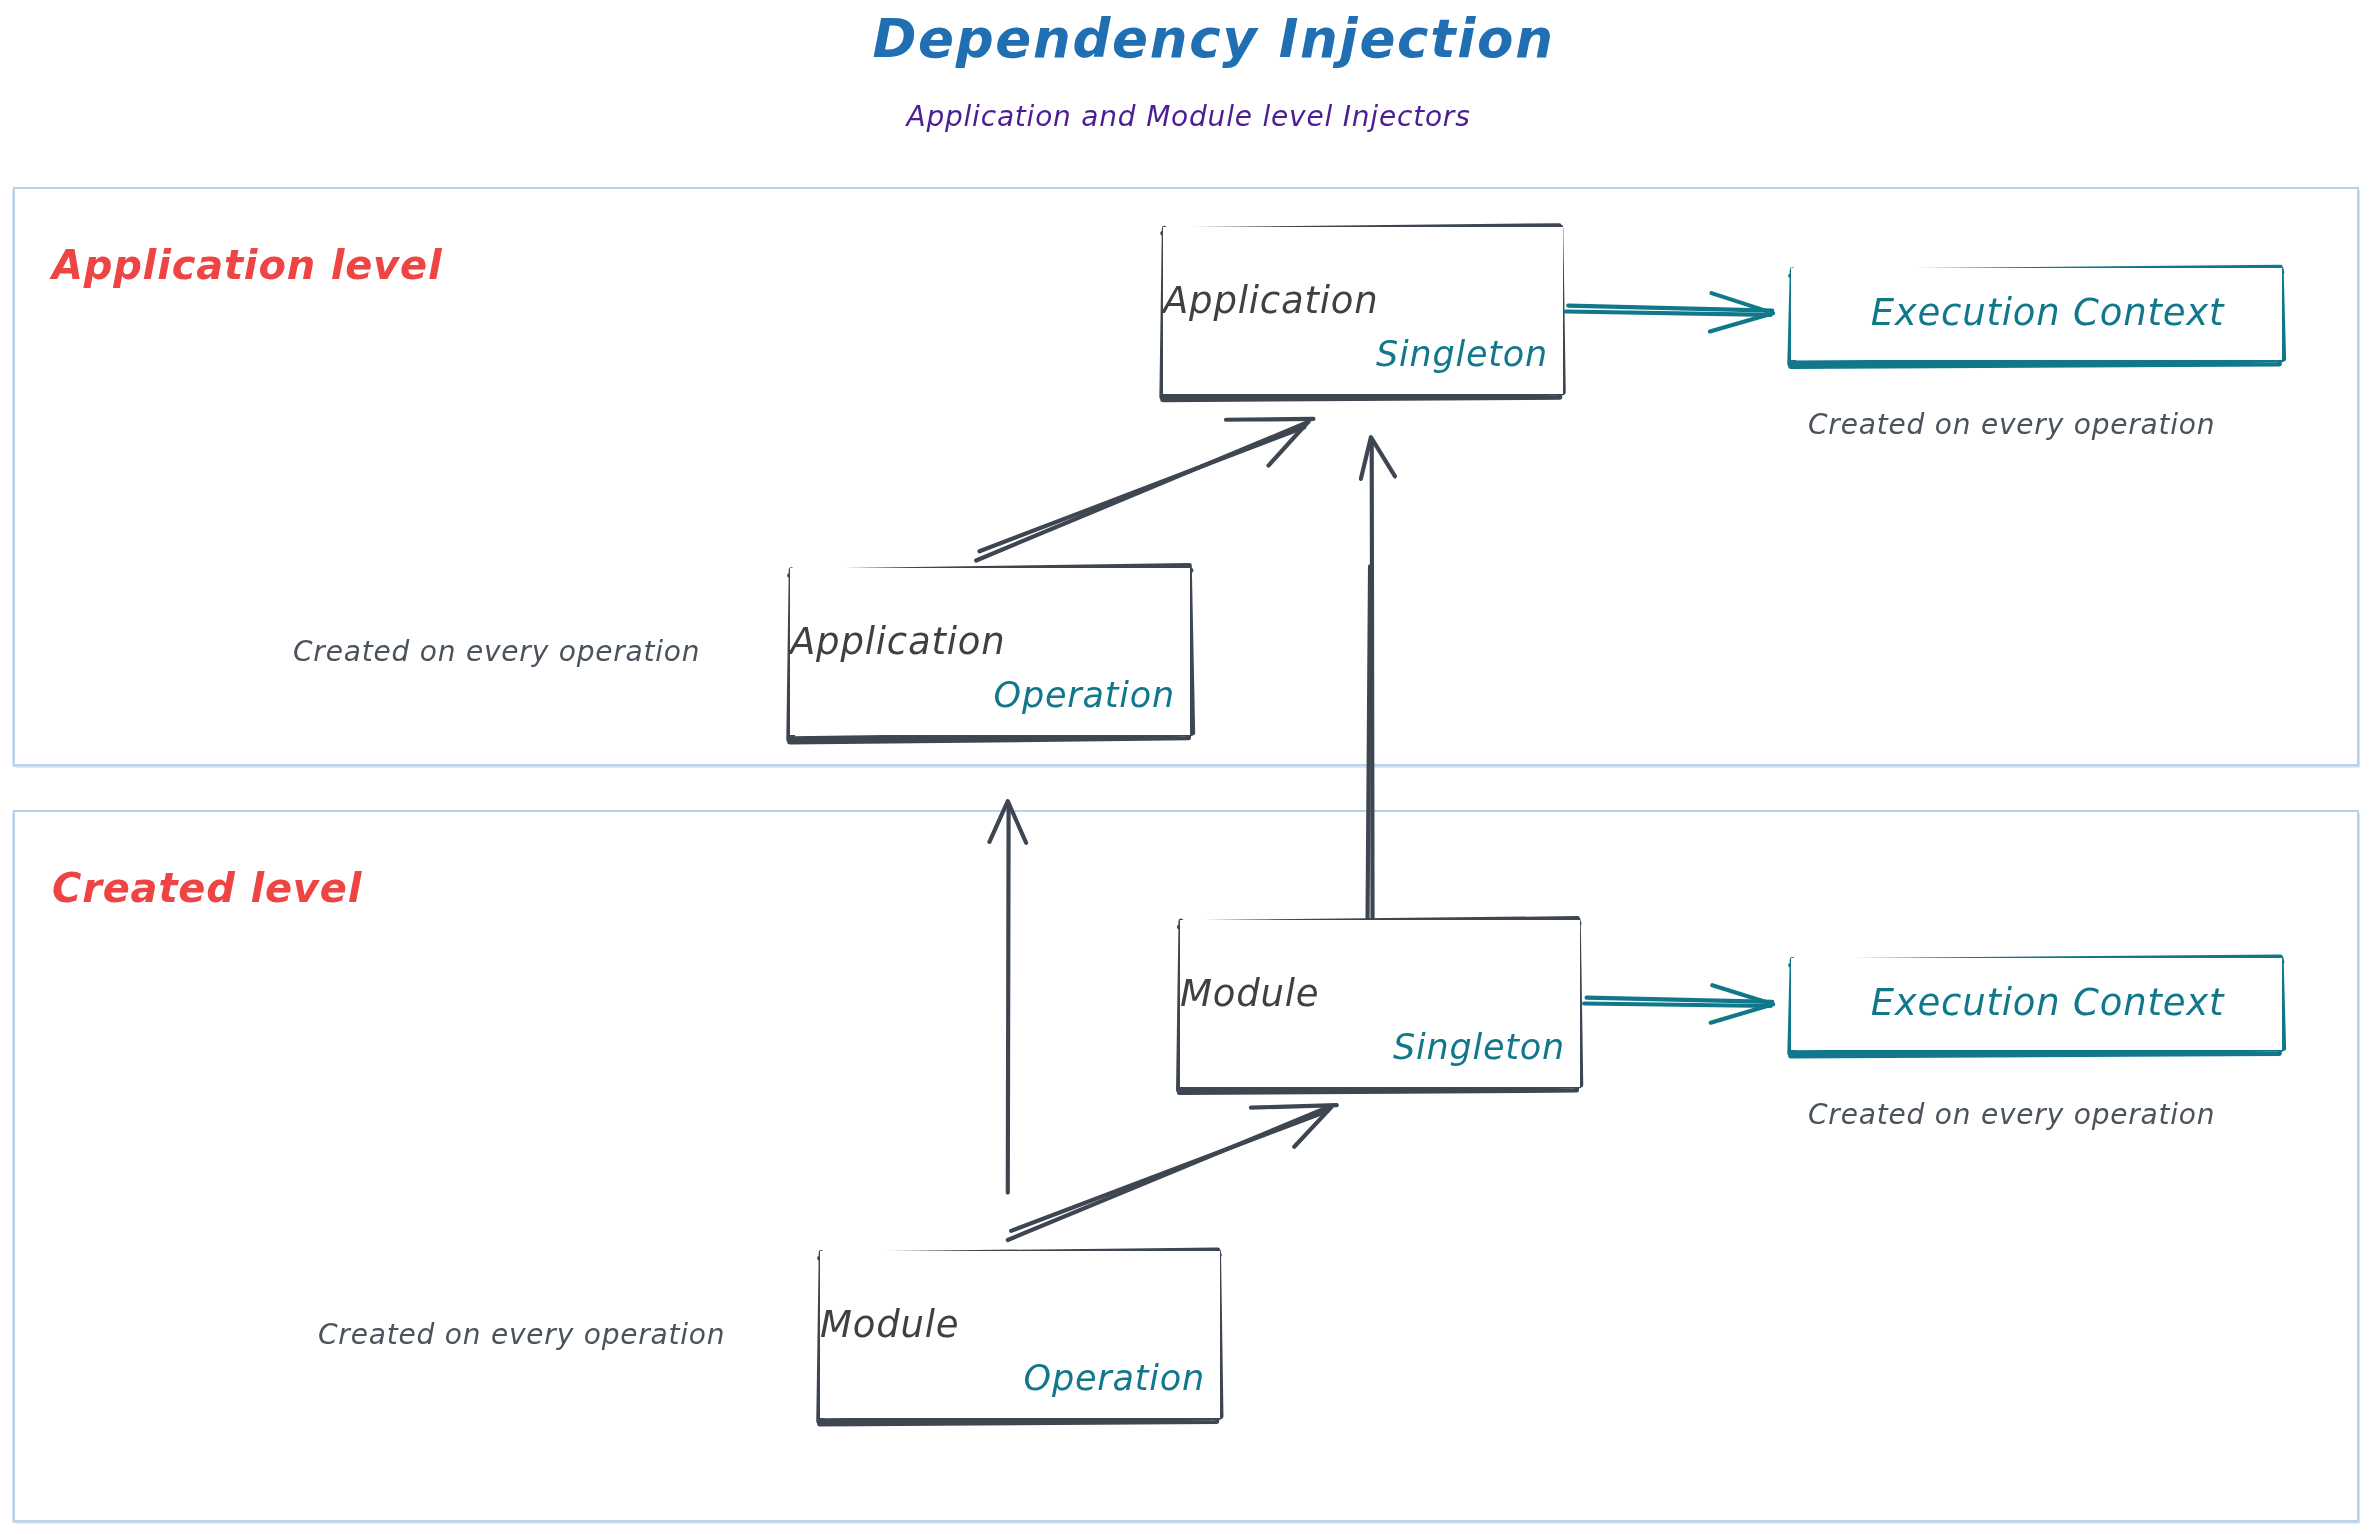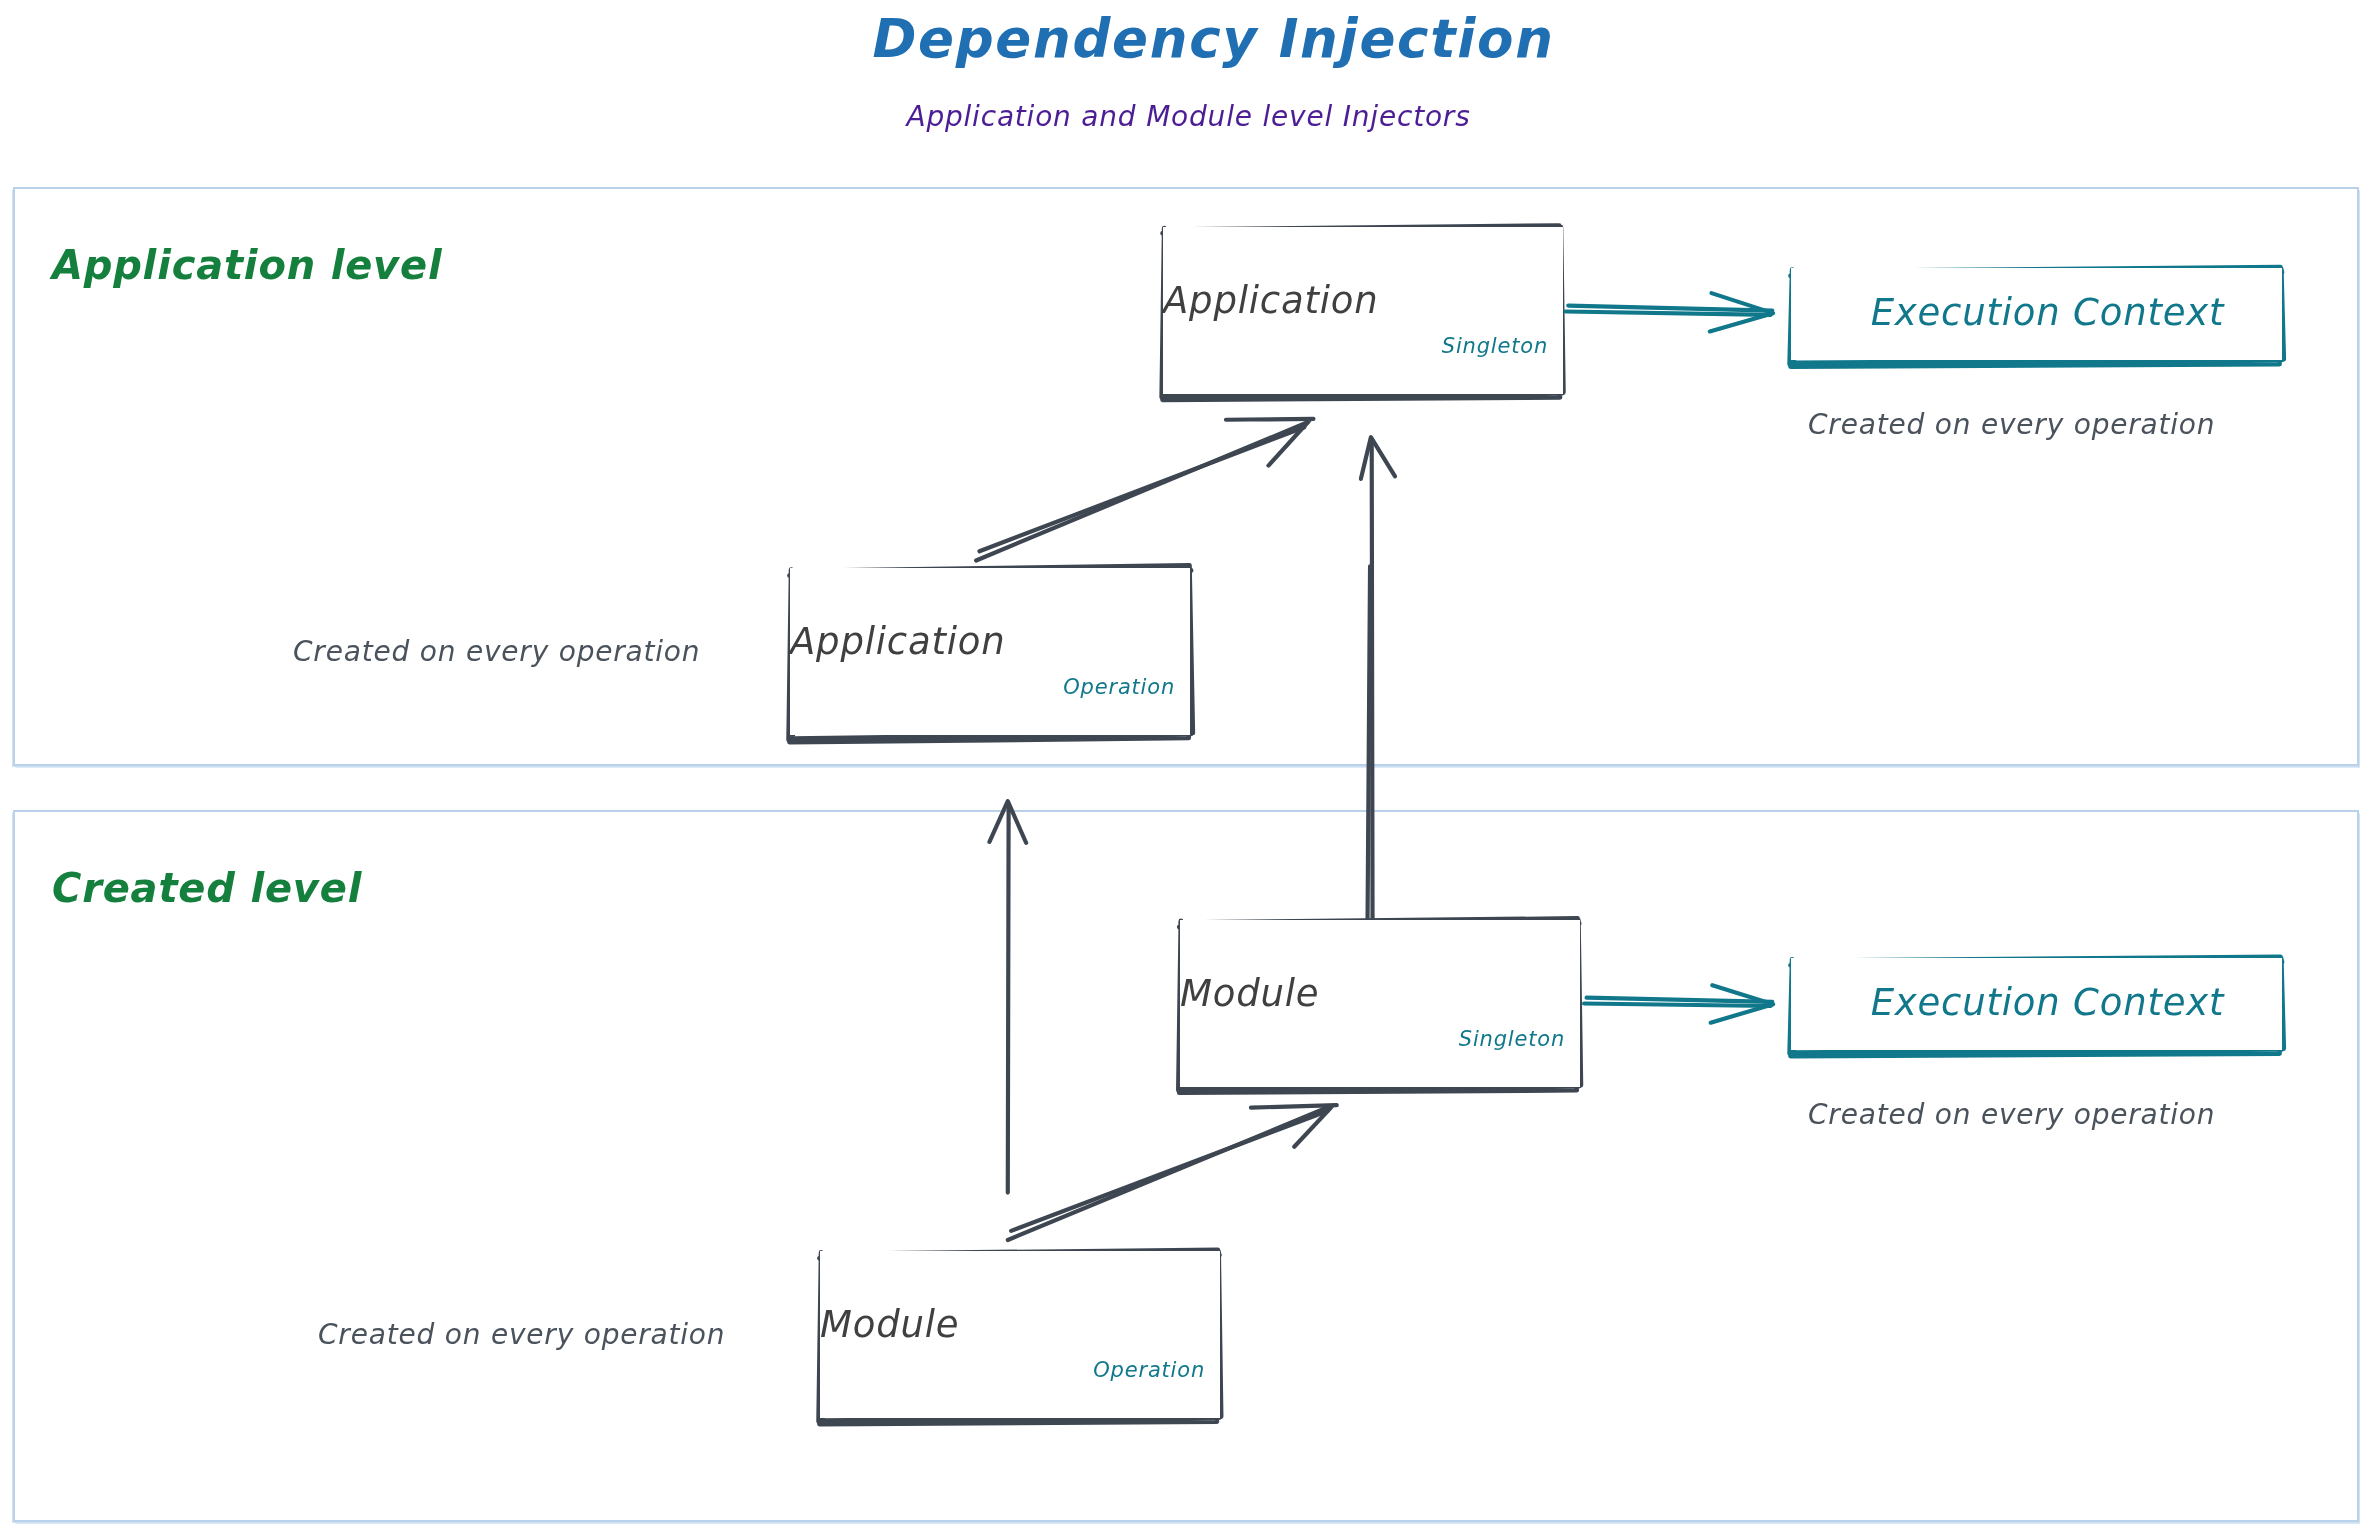--- a/index.html
+++ b/index.html
@@ -65,42 +65,42 @@
     width: 2342px; height: 575px;
   }
   #section-module {
     left: 13.3px; top: 810px;
     width: 2342px; height: 708px;
   }
   .section-label {
     font-size: 40px;
     font-weight: 700;
     font-style: italic;
-    color: #15803d;
+    color: #ef4444;
     letter-spacing: 0.8px;
   }
   #label-application-level { left: 52px; top: 242px; }
   #label-module-level { left: 52px; top: 865px; }
   
   .node {
     position: absolute;
     background: #ffffff;
   }
   .node-title {
     position: absolute;
     left: 0; right: 0;
     font-size: 37px;
     font-style: italic;
     color: #404040;
     letter-spacing: 0.8px;
   }
   .node-scope {
     position: absolute;
     right: 15px;
-    font-size: 21px;
+    font-size: 35px;
     font-style: italic;
     color: #11788c;
     letter-spacing: 0.8px;
   }
   
   #node-application-singleton { left: 1163px; top: 227px; width: 400px; height: 167px; }
   #node-application-singleton .node-title { top: 52px; }
   #node-application-singleton .node-scope { top: 107px; }
 
   #node-application-operation { left: 790px; top: 568px; width: 400px; height: 167px; }

